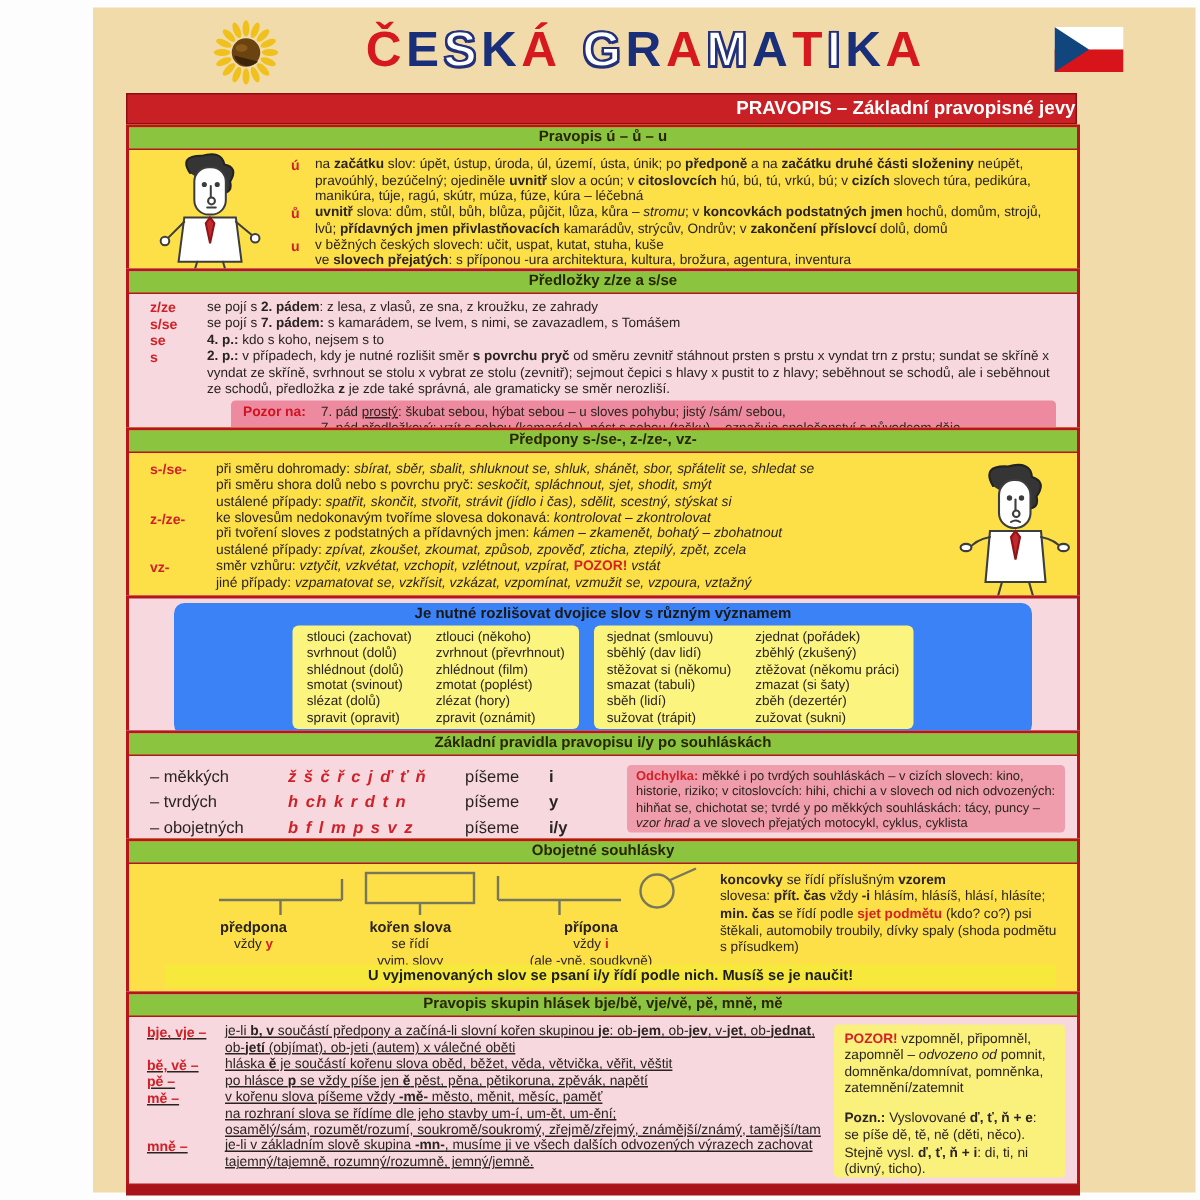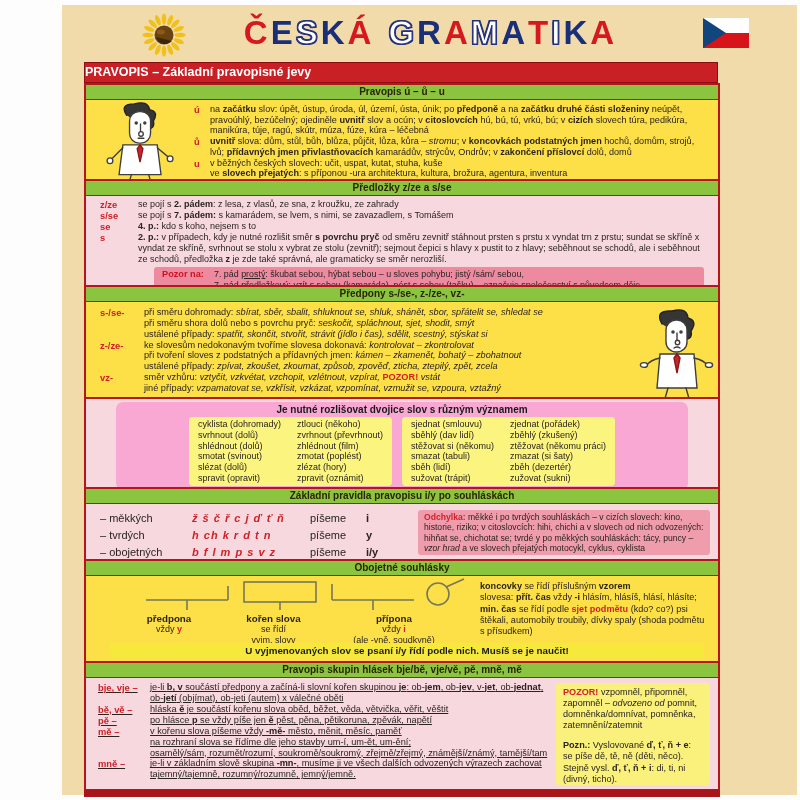--- a/index.html
+++ b/index.html
@@ -8,21 +8,21 @@
   
   .hrow{position:absolute;left:0;top:4px;width:100%;height:52px;}
   .sun{position:absolute;left:80px;top:4px;width:44px;height:44px;}
   .flagwrap{position:absolute;right:48px;top:9px;width:46px;height:30px;}
   .ttl{position:absolute;left:0;right:0;top:5px;text-align:center;font-size:33px;font-weight:800;letter-spacing:1px;white-space:pre;}
   .ttl .L{display:inline-block;margin:0 1px;}
   .ttl .red{color:#d6191f;}
   .ttl .navy{color:#1a2f7a;}
   .ttl .white{color:#ffffff;-webkit-text-stroke:1.2px #23307a;text-shadow:-1px -1px 0 #23307a,1px -1px 0 #23307a,-1px 1px 0 #23307a,1px 1px 0 #23307a;}
   .ttl .sp{width:12px;}
-  .banner{position:absolute;left:22px;top:57px;width:632px;height:19px;background:#c92026;border:1px solid #8d0e12;color:#fff;font-weight:bold;font-size:12.5px;text-align:left;line-height:19px;}
+  .banner{position:absolute;left:22px;top:57px;width:632px;height:19px;background:#c92026;border:1px solid #8d0e12;color:#fff;font-weight:bold;font-size:12.5px;text-align:right;line-height:19px;}
   
   .sec{position:absolute;left:22px;width:632px;border:2px solid #b6161b;box-sizing:content-box;background:#fde047;}
   .sec.pink{background:#f6d8de;}
   .ghead{height:14px;line-height:14px;background:#8bc53f;border-bottom:1px solid #b6161b;text-align:center;font-weight:bold;font-size:10px;color:#2a2501;}
   .scontent{position:relative;width:100%;height:calc(100% - 15px);box-sizing:border-box;}
   .rd{color:#d42127;font-weight:bold;}
   .un{text-decoration:underline;}
   .erow{display:flex;align-items:flex-start;}
   .elab{color:#cf2127;font-weight:bold;font-size:9.4px;flex-shrink:0;line-height:1.18;}
   .etxt{flex:1;line-height:1.18;}
@@ -37,21 +37,21 @@
   #s2 .elab{width:38px;}
   .pozorbox{margin:3px 4px 0 54px;background:#ee8a9f;border-radius:3px;padding:2px 8px 3px;display:flex;font-size:8.9px;line-height:1.25;}
   .pozorbox .plab{color:#cf1322;font-weight:bold;width:52px;flex-shrink:0;font-size:9.2px;}
   
   #s3{top:280px;height:110px;}
   #s3 .scontent{padding:5px 84px 0 14px;font-size:9.2px;}
   #s3 .elab{width:44px;}
   .man2{position:absolute;right:2px;top:6px;width:80px;height:98px;}
   
   #spairs{top:392px;height:88px;}
-  .ybox{margin:3px auto 0;width:560px;background:#f9a8d4;border-radius:7px;padding:1px 6px 4px;}
+  .ybox{margin:3px auto 0;width:560px;background:#3b82f6;border-radius:7px;padding:1px 6px 4px;}
   .ytitle{text-align:center;font-weight:bold;font-size:10px;padding:1px 0 2px;color:#191919;}
   .ygroups{display:flex;gap:10px;justify-content:center;}
   .ypanel{background:#fbf47f;border-radius:4px;padding:2px 9px;display:flex;gap:16px;}
   .ycol{font-size:9px;line-height:1.2;}
   
   #s4{top:482px;height:70px;}
   #s4 .scontent{display:flex;padding:6px 6px 0 14px;}
   .rules{width:312px;flex-shrink:0;font-size:11px;}
   .r4{display:flex;line-height:1.55;}
   .r4 .nm{width:92px;}
@@ -221,21 +221,21 @@
     </div>
   </div>
 
   <div class="sec pink" id="spairs">
     <div class="scontent" style="height:100%;">
       <div class="ybox">
         <div class="ytitle">Je nutné rozlišovat dvojice slov s různým významem</div>
         <div class="ygroups">
           <div class="ypanel">
             <div class="ycol">
-                <div>cyklista (dohromady)</div>
+                <div>stlouci (zachovat)</div>
                 <div>svrhnout (dolů)</div>
                 <div>shlédnout (dolů)</div>
                 <div>smotat (svinout)</div>
                 <div>slézat (dolů)</div>
                 <div>spravit (opravit)</div>
               </div>
             <div class="ycol">
                 <div>ztlouci (někoho)</div>
                 <div>zvrhnout (převrhnout)</div>
                 <div>zhlédnout (film)</div>

